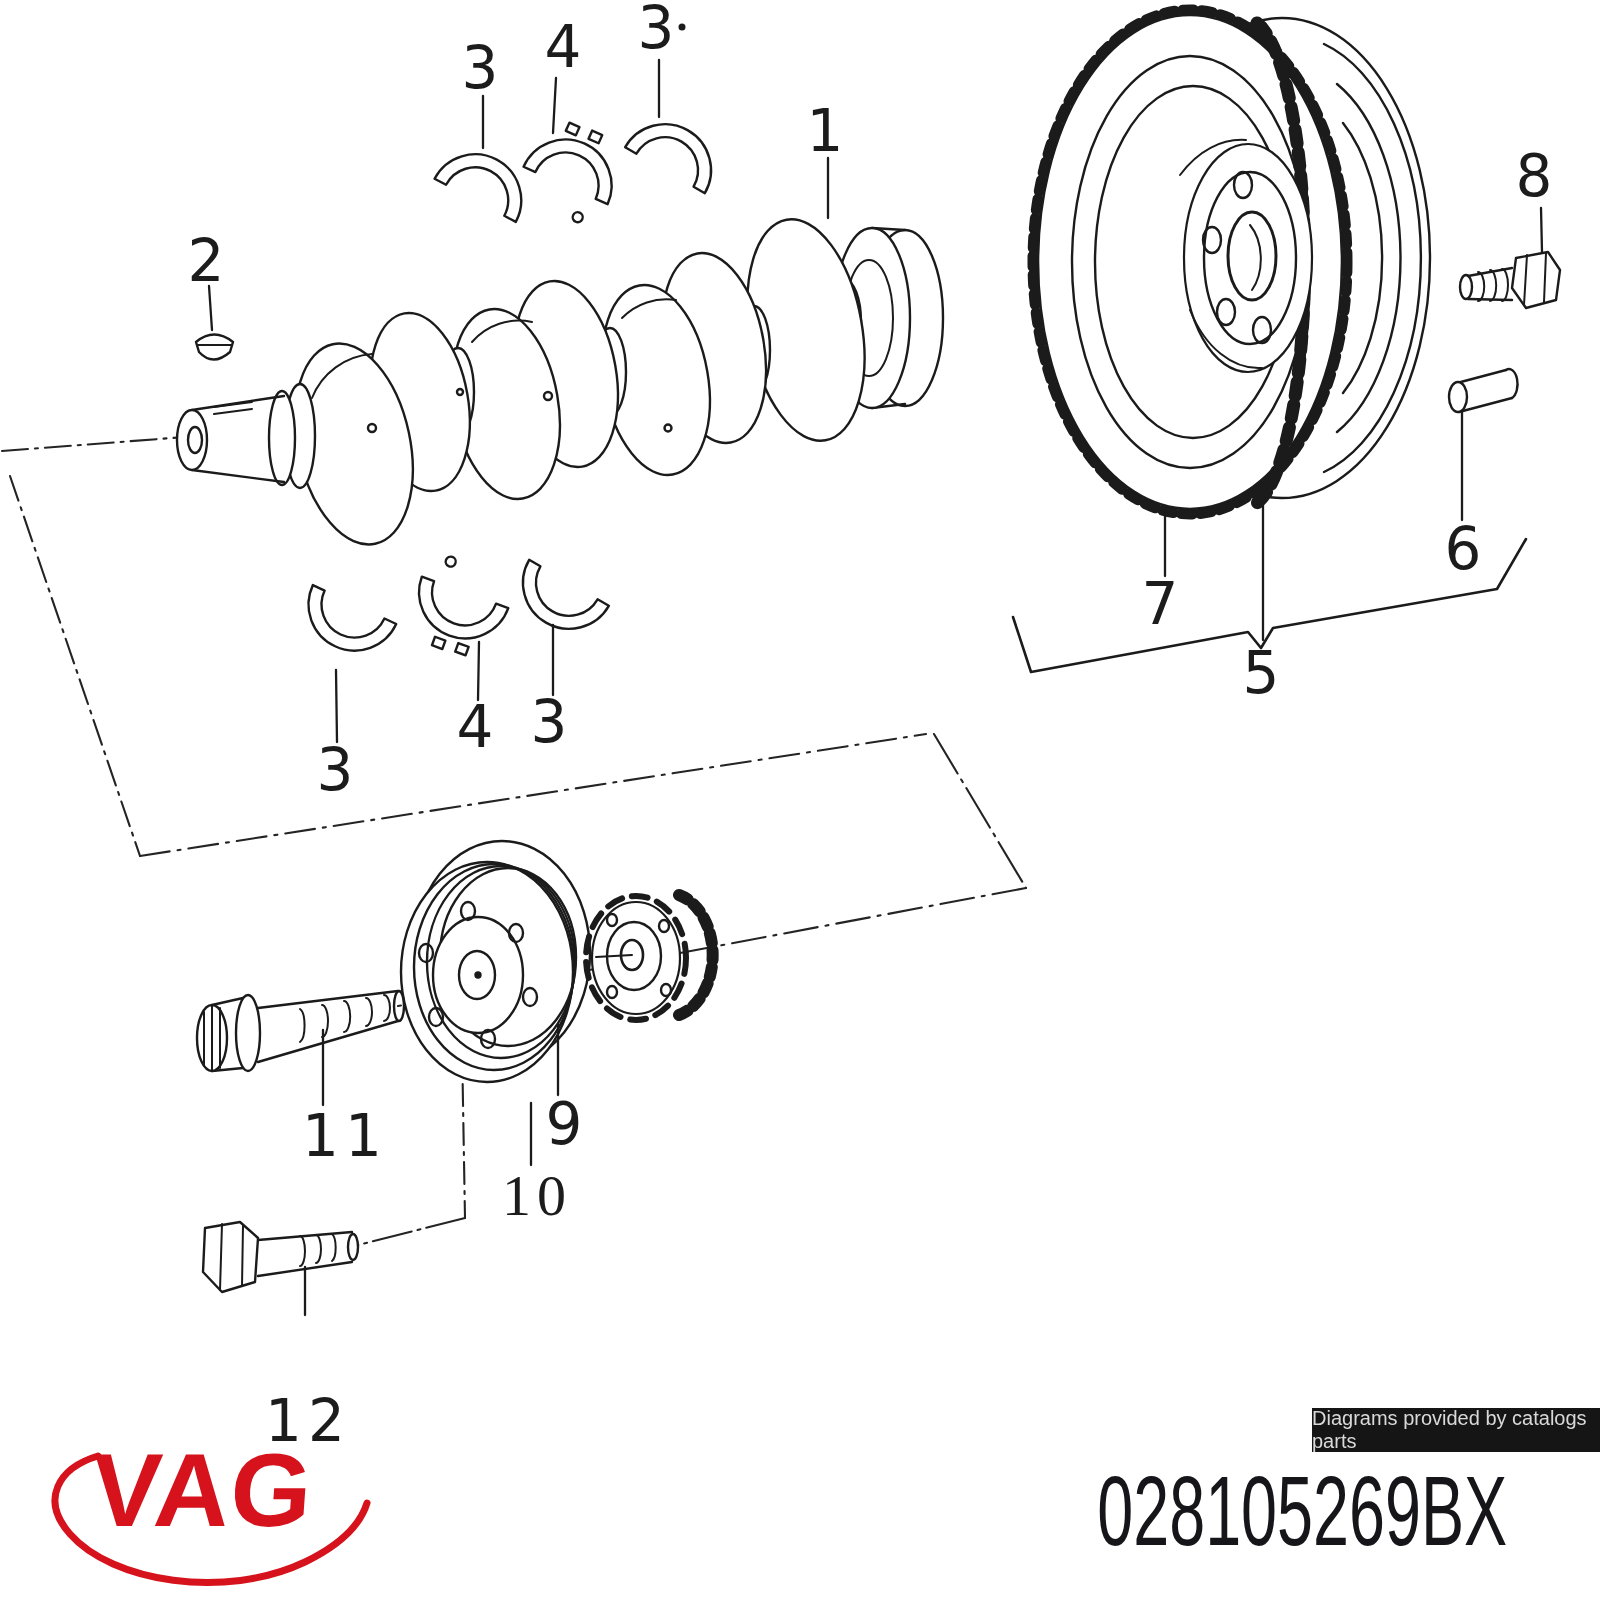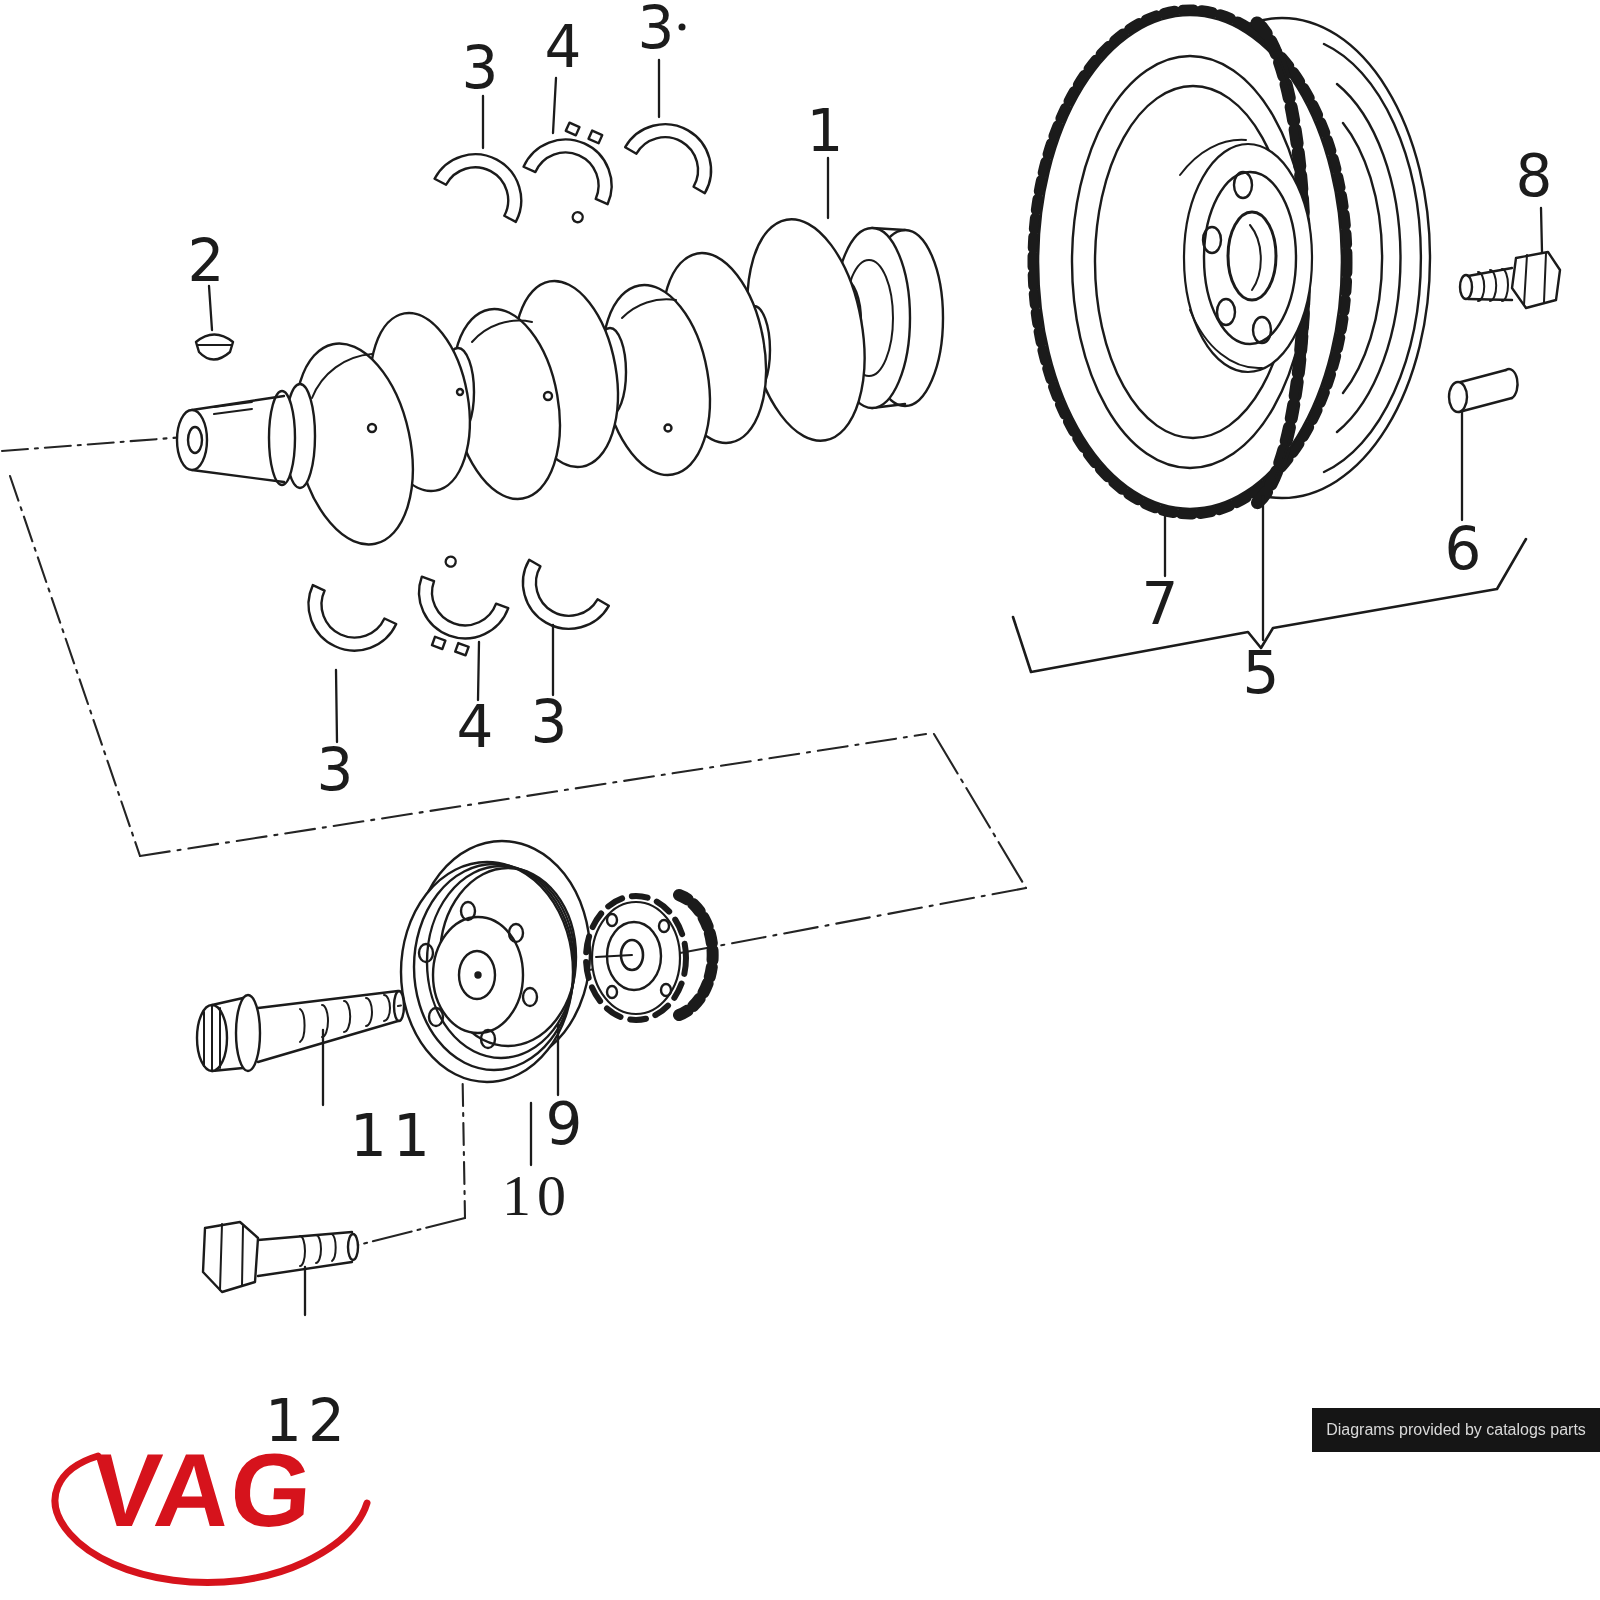--- a/index.html
+++ b/index.html
@@ -17,21 +17,21 @@
         font-family:"Liberation Sans",sans-serif;font-weight:bold;font-size:104px;line-height:1;
         color:#d6131c;transform:skewX(-4deg);letter-spacing:1px;}
   
   .part-number{position:absolute;right:93px;top:1462px;white-space:nowrap;}
   .part-number span{display:inline-block;font-family:"Liberation Sans",sans-serif;
         font-size:98px;line-height:1;color:#15151a;
         transform:scaleX(0.66);transform-origin:100% 50%;}
   
   .watermark{position:absolute;right:0;top:1408px;width:288px;height:44px;background:#151515;
         display:flex;align-items:center;justify-content:center;}
-  .watermark span{font-family:"Liberation Sans",sans-serif;font-size:16px;color:#d9d9d9;}
+  .watermark span{font-family:"Liberation Sans",sans-serif;font-size:20px;color:#d9d9d9;}
 </style>
 </head>
 <body>
 
 <div class="stage">
 
   <svg class="art" viewBox="0 0 1600 1600" fill="none" stroke="#1b1b1b" stroke-width="2.4" stroke-linecap="round" stroke-linejoin="round">
 
     <g stroke="#242424" stroke-width="2.1">
       <path d="M 2,451 L 185,437" stroke-dasharray="26 7 3 7"></path>
@@ -250,29 +250,32 @@
       <span class="callout" style="left: 659px; top: 28px;">3</span>
       <span class="callout" style="left: 1264px; top: 673px;">5</span>
       <span class="callout" style="left: 1466px; top: 549px;">6</span>
       <span class="callout" style="left: 1163px; top: 604px;">7</span>
       <span class="callout" style="left: 1537px; top: 176px;">8</span>
       <span class="callout" style="left: 338px; top: 770px;">3</span>
       <span class="callout" style="left: 478px; top: 727px;">4</span>
       <span class="callout" style="left: 552px; top: 722px;">3</span>
       <span class="callout" style="left: 567px; top: 1124px;">9</span>
       <span class="callout" style="left: 537px; top: 1196px; font-family: Liberation Serif, serif;">10</span>
-      <span class="callout" style="left: 345px; top: 1136px; margin-left: 48px;">11</span>
+      <span class="callout" style="left: 345px; top: 1136px;">11</span>
       <span class="callout" style="left: 308px; top: 1421px;">12</span>
     </div>
 
   <div class="brand">
     <svg width="360" height="190" viewBox="0 0 360 190">
       <path d="M 58,46 C 18,58 0,90 30,124 C 72,172 185,190 265,152 C 298,136 320,116 327,93" fill="none" stroke="#d6131c" stroke-width="7" stroke-linecap="round"></path>
     </svg>
     <span class="logo-text">VAG</span>
   </div>
 
   <div class="watermark">
     <span>Diagrams provided by catalogs parts</span>
   </div>
 
+  <div class="part-number">
+    <span>028105269BX</span>
+  </div>
 
 </div>
 
 </body></html>

